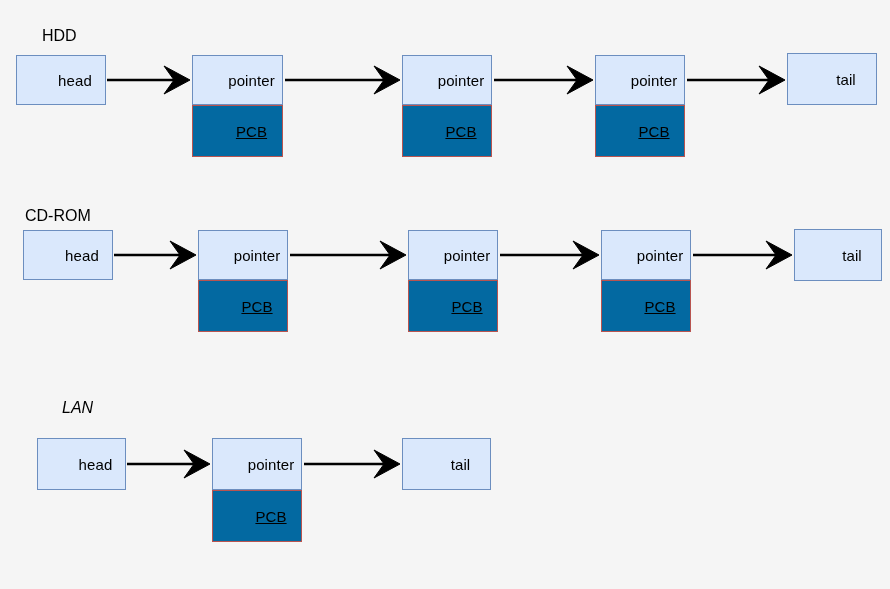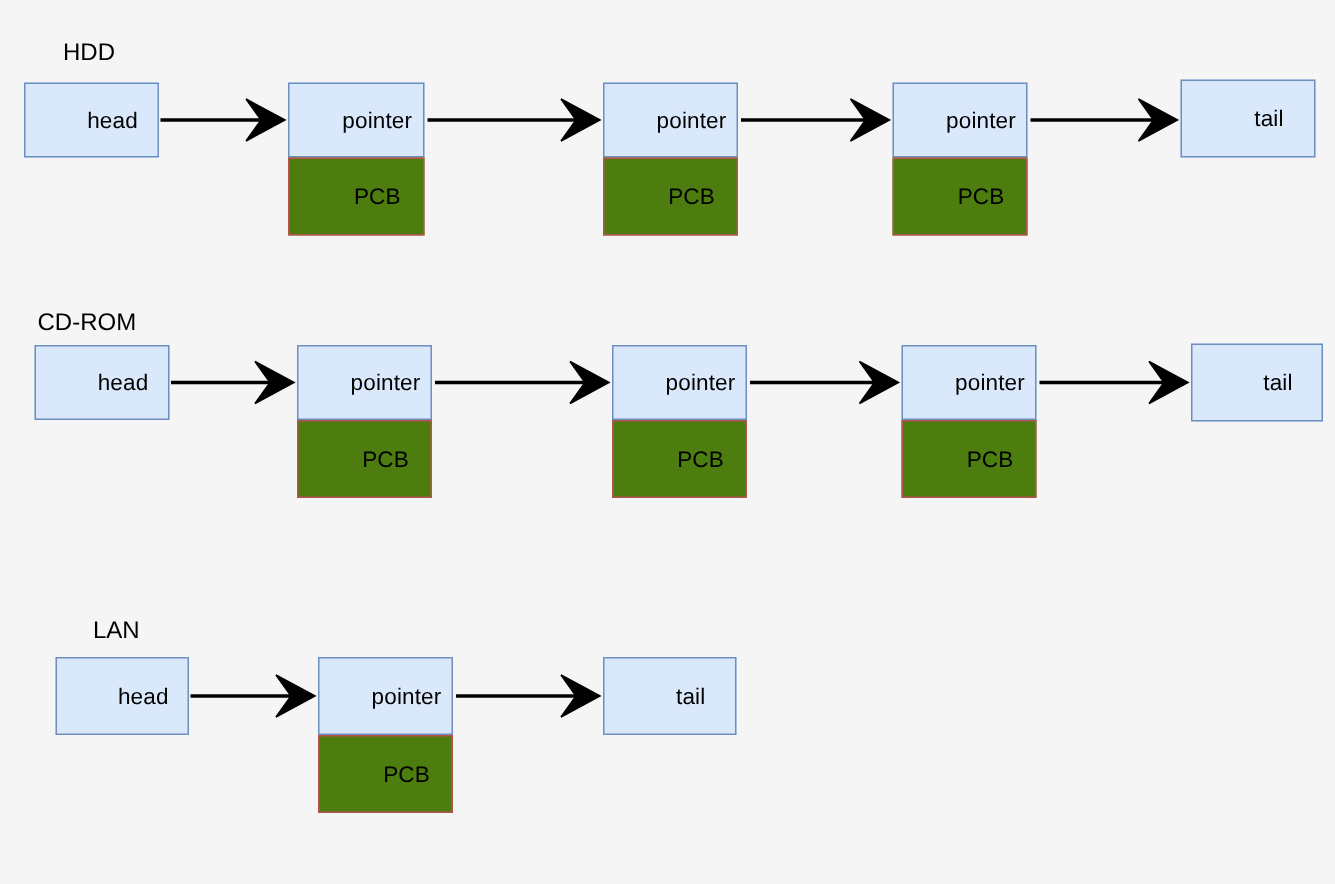--- a/index.html
+++ b/index.html
@@ -31,22 +31,23 @@
     color: #000000;
     line-height: 1;
     letter-spacing: 0.1px;
     padding-left: 28px;
   }
   .node.blue {
     background: #dae8fc;
     border: 1px solid #6c8ebf;
   }
   .node.pink {
-    background: #4d7c0f;
+    background: #0369a1;
     border: 1px solid #b85450;
+    text-decoration: underline;
   }
   .group-label {
     position: absolute;
     font-size: 16px;
     color: #000000;
     white-space: nowrap;
     line-height: 1;
   }
   svg.edge-layer {
     position: absolute;
@@ -159,21 +160,21 @@
       </div>
       <div class="node blue" style="left: 601px; top: 230px; width: 90px; height: 50px;">
         <span>pointer</span>
       </div>
       <div class="node pink" style="left: 601px; top: 280px; width: 90px; height: 52px;">
         <span>PCB</span>
       </div>
       <div class="node blue" style="left: 794px; top: 229px; width: 88px; height: 52px;">
         <span>tail</span>
       </div>
-      <div class="group-label" style="left: 62px; top: 413px;">LAN</div>
+      <div class="group-label" style="left: 62px; top: 400px; font-style: italic;">LAN</div>
       <div class="node blue" style="left: 37px; top: 438px; width: 89px; height: 52px;">
         <span>head</span>
       </div>
       <div class="node blue" style="left: 212px; top: 438px; width: 90px; height: 52px;">
         <span>pointer</span>
       </div>
       <div class="node pink" style="left: 212px; top: 490px; width: 90px; height: 52px;">
         <span>PCB</span>
       </div>
       <div class="node blue" style="left: 402px; top: 438px; width: 89px; height: 52px;">

